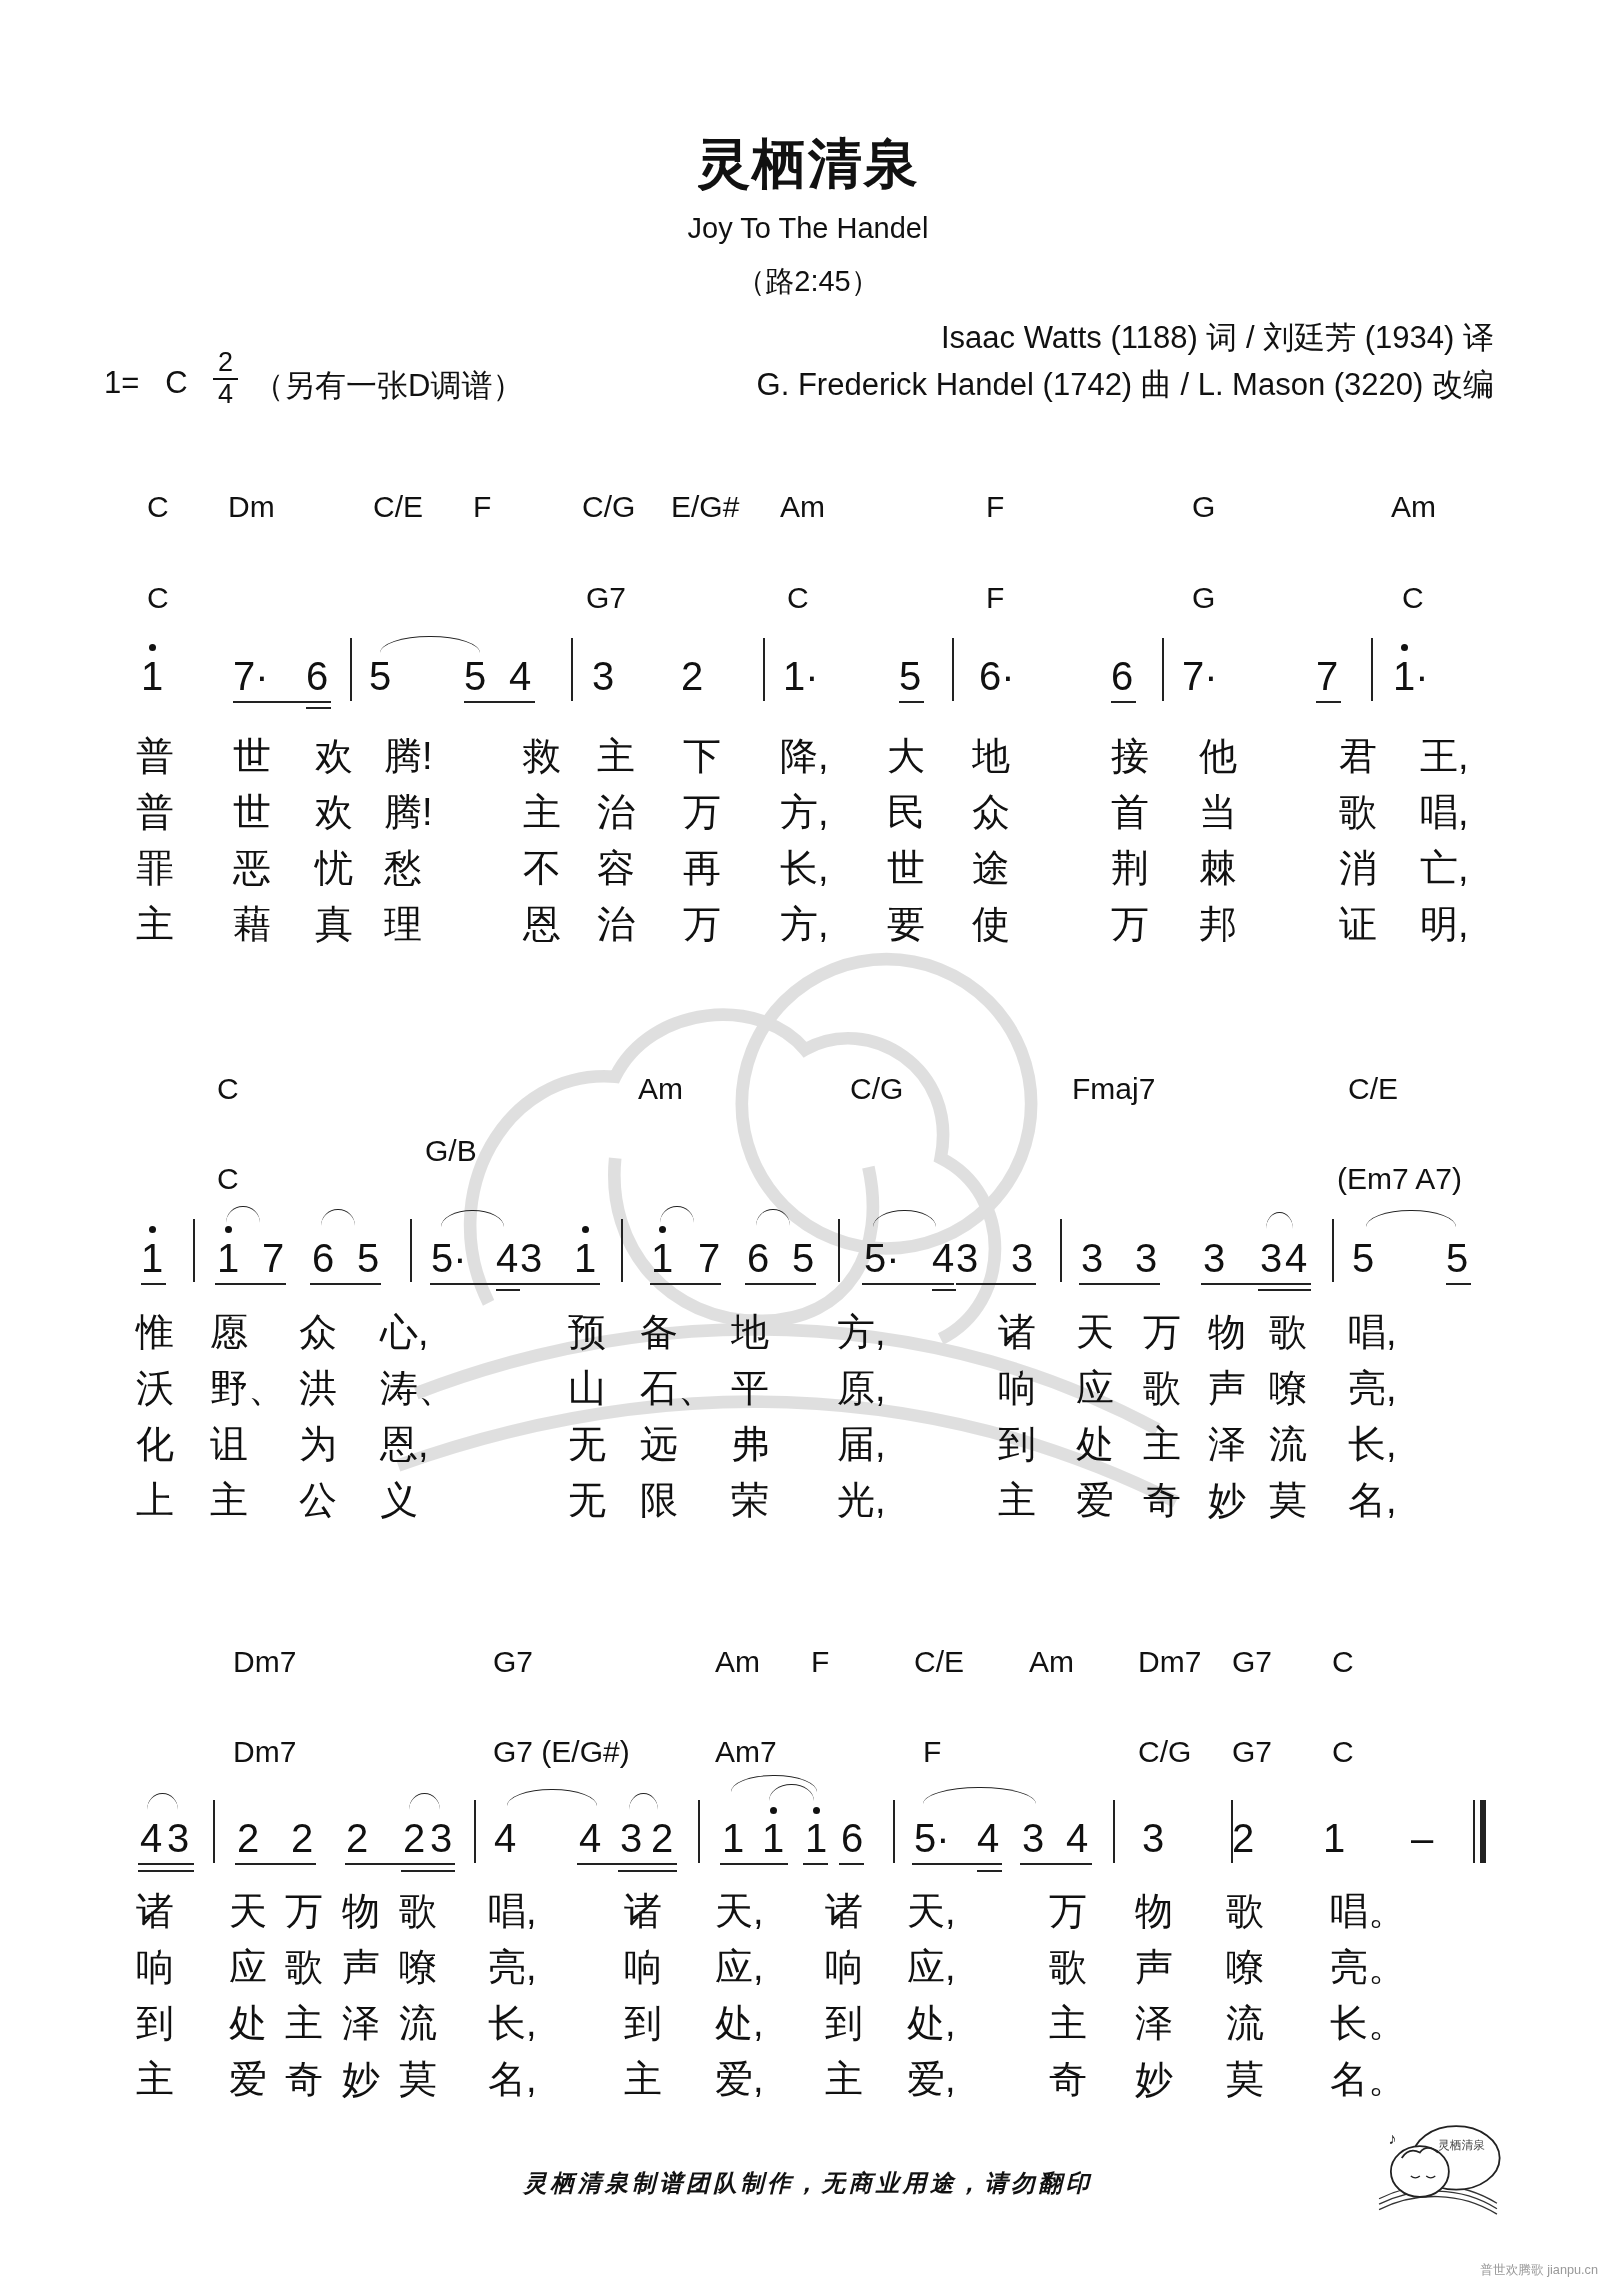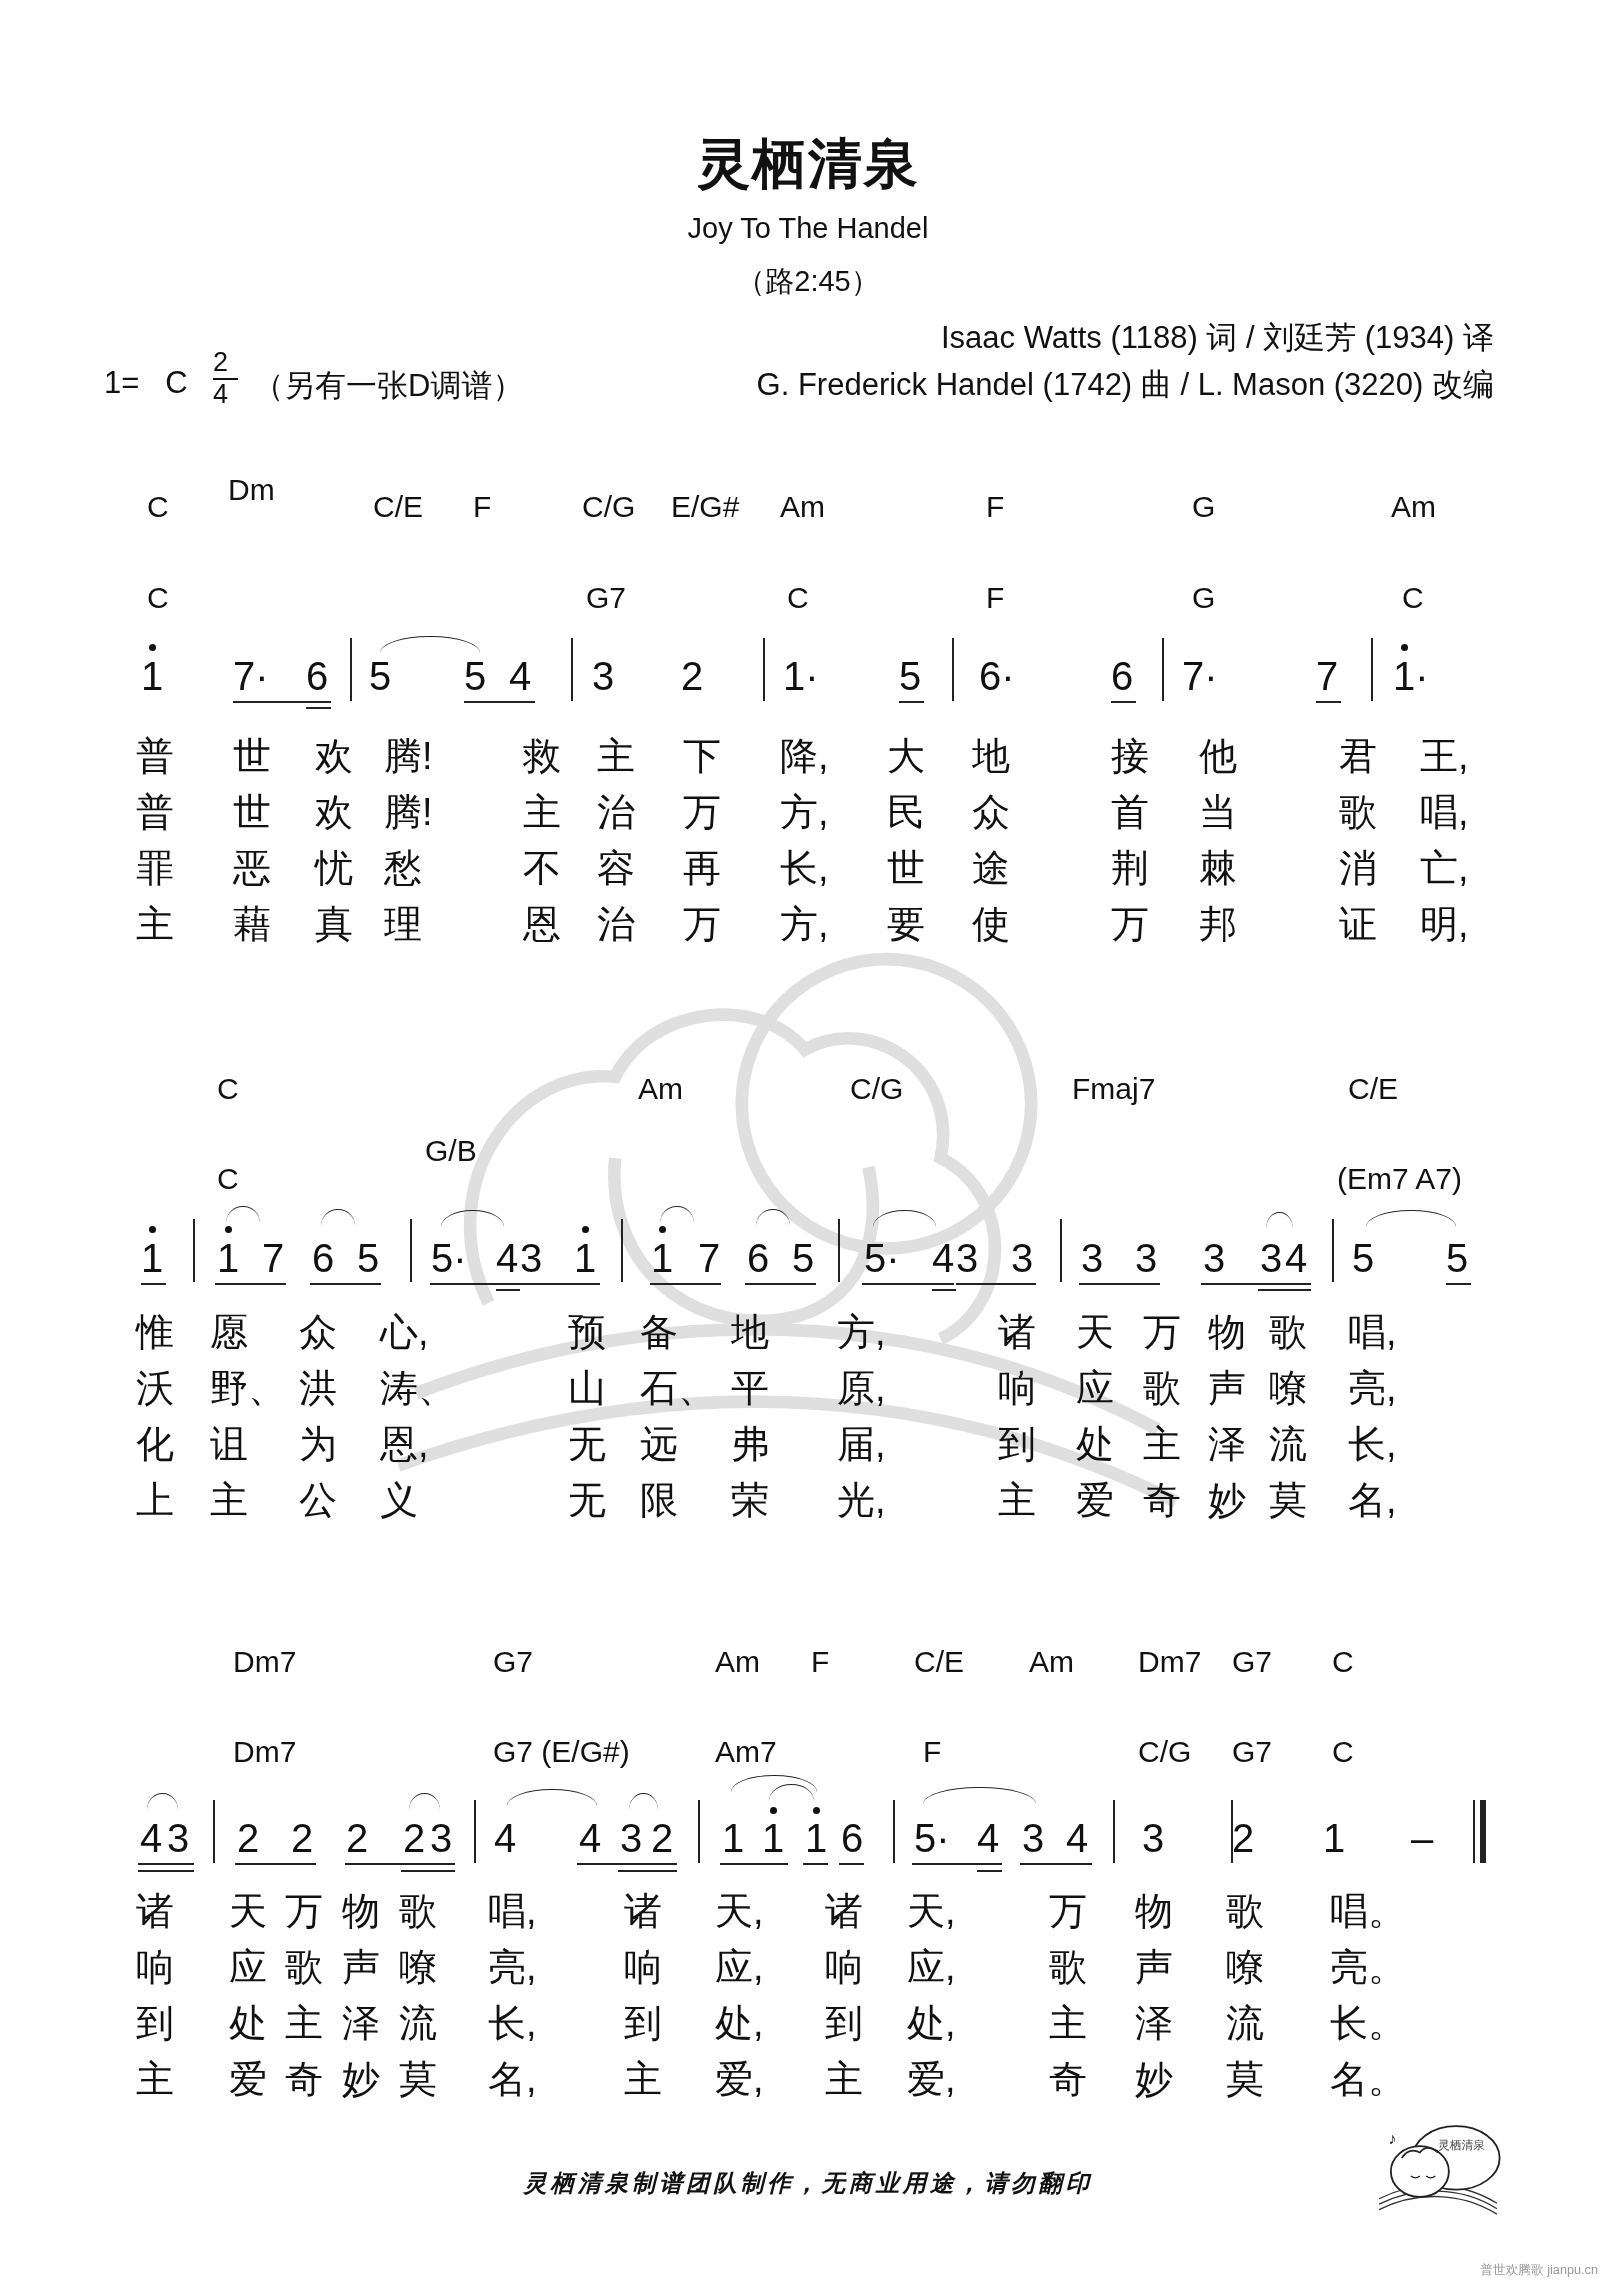--- a/index.html
+++ b/index.html
@@ -4,21 +4,21 @@
 <style>
   html, body { margin: 0; padding: 0; background: #ffffff; }
   body { width: 1616px; height: 2285px; position: relative; overflow: hidden;
          font-family: "Liberation Sans", "DejaVu Sans", sans-serif; color: #111; }
   .abs { position: absolute; white-space: nowrap; }
   .title { font-size: 54px; font-weight: bold; left: 0; width: 1616px; text-align: center; top: 128px; letter-spacing: 1.8px; }
   .subtitle { font-size: 29px; left: 0; width: 1616px; text-align: center; top: 212px; }
   .ref { font-size: 29px; left: 0; width: 1616px; text-align: center; top: 262px; }
   .credit { font-size: 31px; right: 122px; text-align: right; }
   .keysig { font-size: 31px; left: 104px; top: 365px; }
-  .timesig { position: absolute; left: 213px; top: 349px; width: 25px; text-align: left; font-size: 27px; line-height: 27px; }
+  .timesig { position: absolute; left: 213px; top: 349px; width: 25px; text-align: center; font-size: 27px; line-height: 27px; }
   .timesig .bar { display: block; height: 1.8px; background: #111; margin: 1.8px 0; }
   .keynote { font-size: 31px; left: 253px; top: 365px; }
   .chord { font-size: 30px; }
   .note { font-size: 40px; line-height: 40px; }
   .lyric { font-size: 38px; }
   .barline { position: absolute; width: 1.8px; background: #222; }
   .uline { position: absolute; height: 1.8px; background: #222; }
   .dot-above { position: absolute; width: 7.2px; height: 7.2px; border-radius: 50%; background: #111; }
   .arc { position: absolute; border-top: 1.8px solid #222; border-radius: 50% 50% 0 0 / 100% 100% 0 0; height: 16.3px; }
   .watermark { position: absolute; left: 380px; top: 923px; opacity: 0.12; }
@@ -240,21 +240,21 @@
   <ellipse cx="95" cy="45" rx="48" ry="35" fill="#fff" stroke="#222" stroke-width="2"></ellipse>
   <ellipse cx="55" cy="60" rx="32" ry="28" fill="#fff" stroke="#222" stroke-width="2"></ellipse>
   <path d="M35 45 q8 -12 20 -6 q8 -10 20 0" fill="none" stroke="#222" stroke-width="2"></path>
   <path d="M45 65 q5 4 10 0 M62 65 q5 4 10 0" fill="none" stroke="#222" stroke-width="1.5"></path>
   <text x="20" y="30" font-size="18" fill="#222">♪</text>
   <text x="75" y="35" font-size="13" fill="#444">灵栖清泉</text>
 </svg>
 <div class="abs site">普世欢腾歌 jianpu.cn</div>
 
 <div class="abs chord" style="left: 147px; top: 490px;">C</div>
-<div class="abs chord" style="left: 228px; top: 473px;">Dm</div>
+<div class="abs chord" style="left: 228px; top: 490px;">Dm</div>
 <div class="abs chord" style="left: 373px; top: 490px;">C/E</div>
 <div class="abs chord" style="left: 473px; top: 490px;">F</div>
 <div class="abs chord" style="left: 582px; top: 490px;">C/G</div>
 <div class="abs chord" style="left: 671px; top: 490px;">E/G#</div>
 <div class="abs chord" style="left: 780px; top: 490px;">Am</div>
 <div class="abs chord" style="left: 986px; top: 490px;">F</div>
 <div class="abs chord" style="left: 1192px; top: 490px;">G</div>
 <div class="abs chord" style="left: 1391px; top: 490px;">Am</div>
 <div class="abs chord" style="left: 147px; top: 581px;">C</div>
 <div class="abs chord" style="left: 586px; top: 581px;">G7</div>

